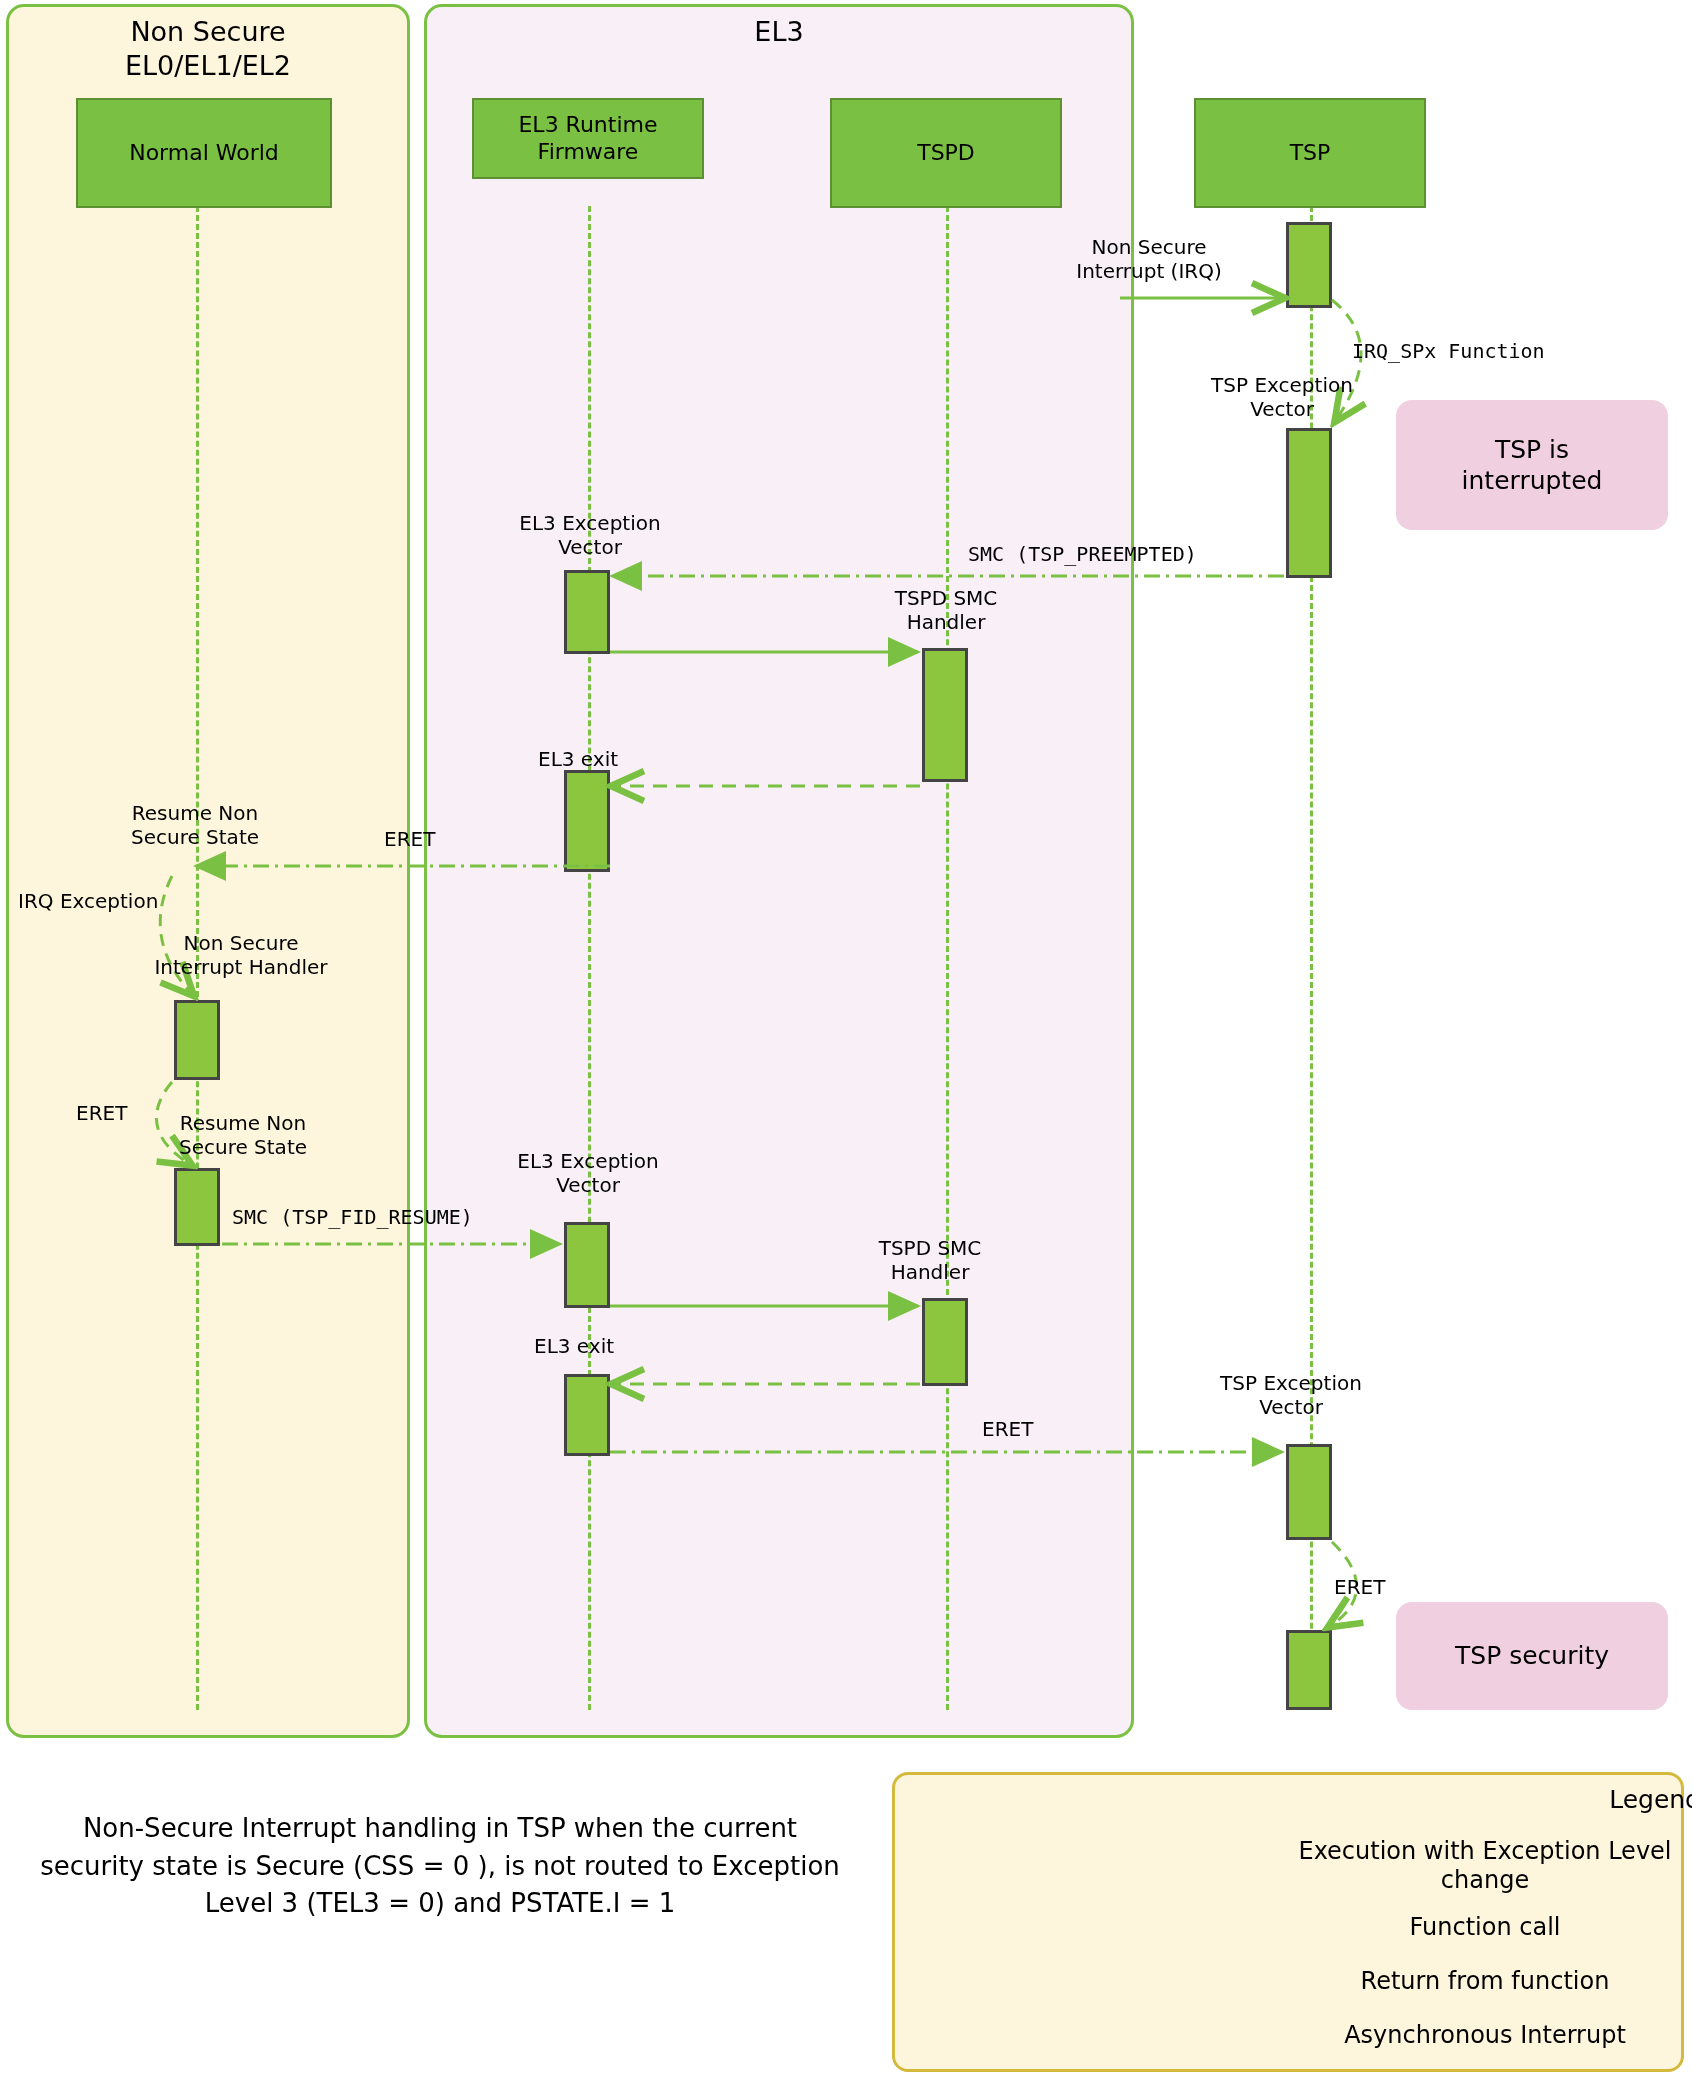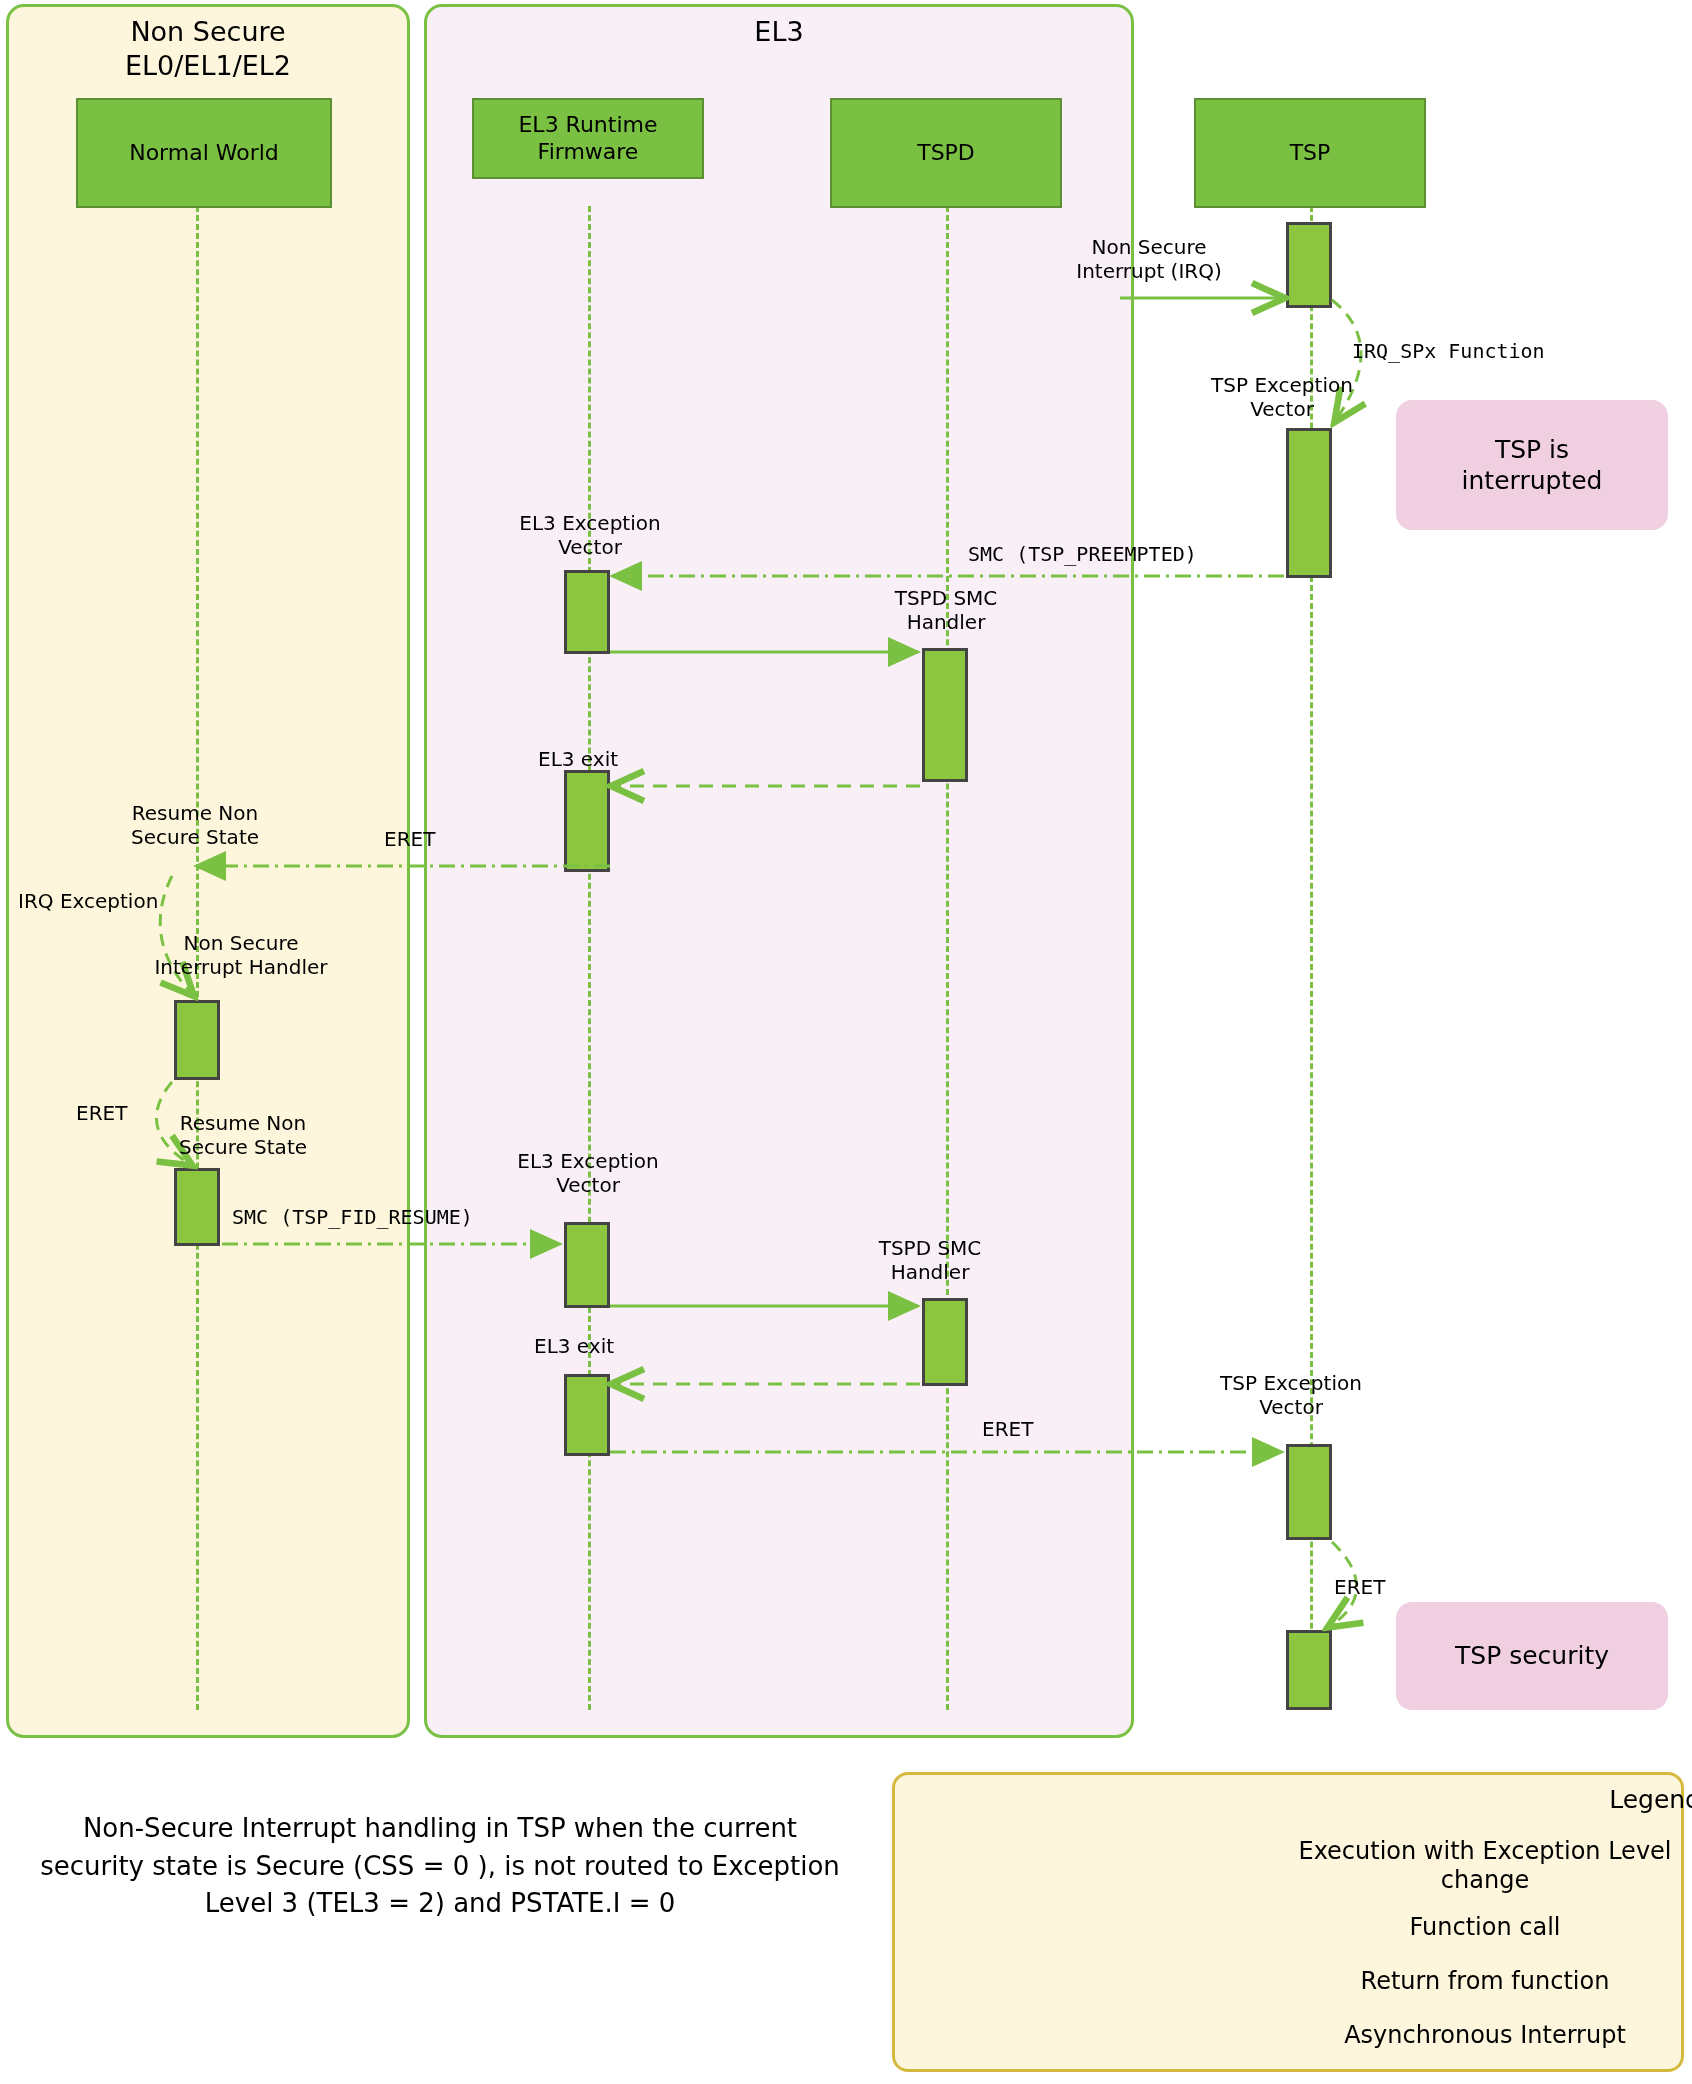--- a/index.html
+++ b/index.html
@@ -252,21 +252,21 @@
   <div class="lbl" style="left:1334px; top:1576px;">ERET</div>
 
   <div class="note" style="left:1396px; top:400px; width:272px; height:130px;">
     <span style="white-space:pre-line;">TSP is
 interrupted</span>
   </div>
   <div class="note" style="left:1396px; top:1602px; width:272px; height:108px;">
     <span style="white-space:pre-line;">TSP security</span>
   </div>
 
-  <div class="caption">Non-Secure Interrupt handling in TSP when the current security state is Secure (CSS = 0 ), is not routed to Exception Level 3 (TEL3 = 2) and PSTATE.I = 0</div>
+  <div class="caption">Non-Secure Interrupt handling in TSP when the current security state is Secure (CSS = 0 ), is not routed to Exception Level 3 (TEL3 = 0) and PSTATE.I = 1</div>
 
   <div class="legend">
     <div class="legend-title">Legend</div>
     <div class="legend-label" style="top:62px; white-space:pre-line;">Execution with Exception Level
 change</div>
     <div class="legend-label" style="top:138px; white-space:pre-line;">Function call</div>
     <div class="legend-label" style="top:192px; white-space:pre-line;">Return from function</div>
     <div class="legend-label" style="top:246px; white-space:pre-line;">Asynchronous Interrupt</div>
   </div>
 

